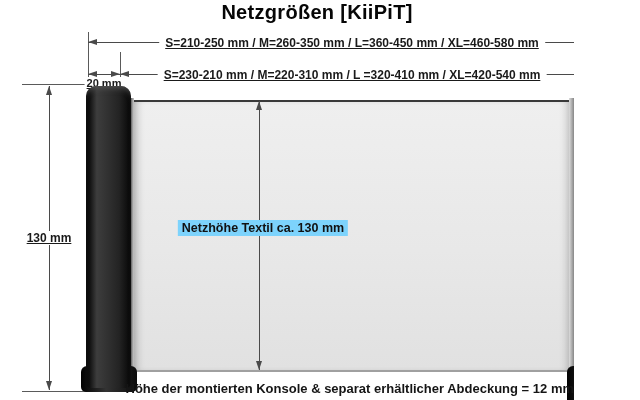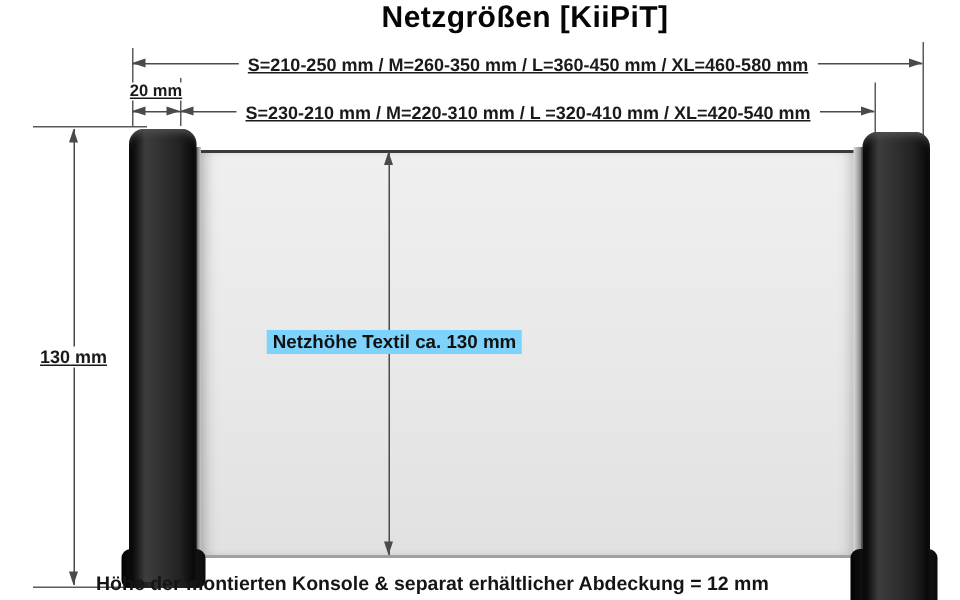--- a/index.html
+++ b/index.html
@@ -1,46 +1,46 @@
 <!DOCTYPE html>
 <html><head>
 <meta charset="utf-8">
 <style>
   html,body{margin:0;padding:0;background:#fff;}
   .stage{
-    position:relative;width:640px;height:400px;overflow:hidden;
+    position:relative;width:574px;height:400px;overflow:hidden;
     background:#ffffff;
     font-family:"Liberation Sans", sans-serif;
     color:#111;
   }
   .title{
     position:absolute;top:1px;left:70px;right:10px;text-align:center;
     font-size:20px;font-weight:bold;letter-spacing:0.3px;color:#060606;
     white-space:nowrap;
   }
   .footnote{
-    position:absolute;top:381px;left:64px;right:0;text-align:left;
+    position:absolute;top:381px;left:64px;right:0;text-align:right;
     font-size:13px;font-weight:bold;color:#151515;white-space:nowrap;
   }
   
   .dline{position:absolute;background:#4a4a4a;}
   .h{height:1px;}
   .v{width:1px;}
   .ext{background:#5a5a5a;}
   .ah{position:absolute;width:0;height:0;border:solid transparent;}
   .al{left:0;top:-3px;border-width:3.5px 9px 3.5px 0;border-right-color:#4a4a4a;}
   .ar{right:0;top:-3px;border-width:3.5px 0 3.5px 9px;border-left-color:#4a4a4a;}
   .au{top:0;left:-3px;border-width:0 3.5px 9px 3.5px;border-bottom-color:#4a4a4a;}
   .ad{bottom:0;left:-3px;border-width:9px 3.5px 0 3.5px;border-top-color:#4a4a4a;}
   .dim-label{
     position:absolute;transform:translate(-50%,-50%);
     font-size:12px;font-weight:bold;color:#1a1a1a;background:#fff;
     padding:0 6px;white-space:nowrap;text-decoration:underline;
   }
-  .dim-label.small{font-size:11px;padding:0 2px;}
+  .dim-label.small{font-size:11px;padding:0 2px;margin-top:22px;}
   
   .net{
     position:absolute;left:134px;top:100px;width:436px;height:268px;
     background:linear-gradient(180deg,#efefef 0%,#e8e8e8 55%,#e1e1e1 100%);
     border-top:2px solid #3a3a3a;
     border-bottom:2px solid #a0a0a0;
     box-shadow:inset 8px 0 10px -7px rgba(0,0,0,.35), inset -8px 0 10px -7px rgba(0,0,0,.30);
   }
   .console{
     position:absolute;width:45px;

